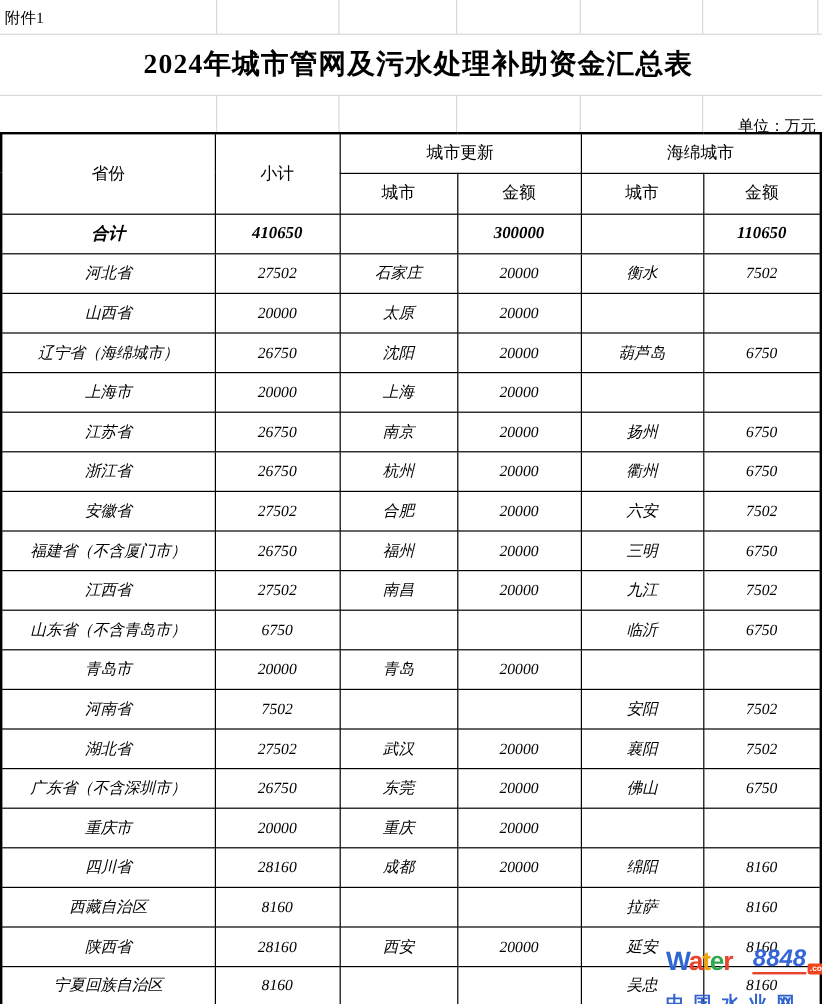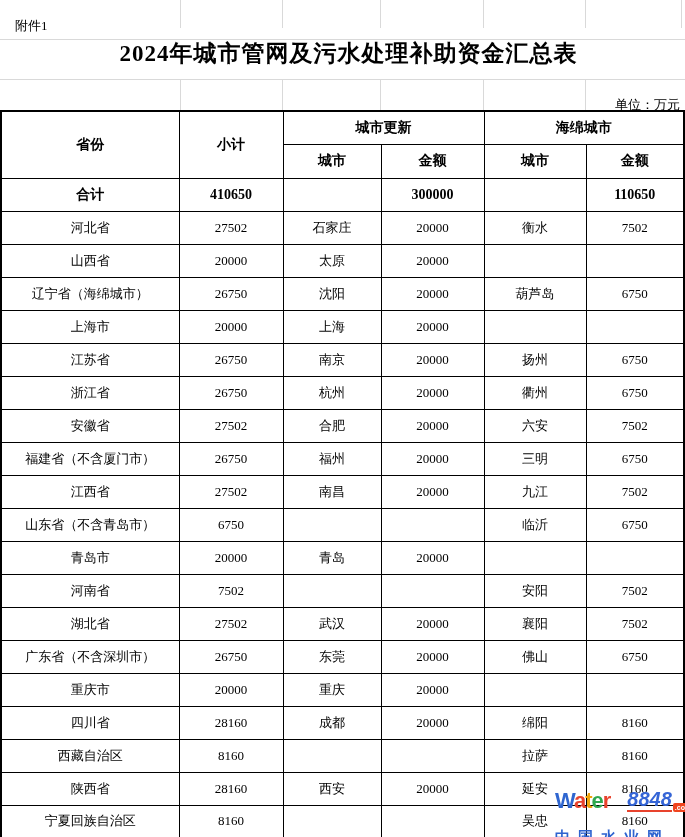--- a/index.html
+++ b/index.html
@@ -1,43 +1,43 @@
 <!DOCTYPE html>
 <html><head>
 <meta charset="utf-8">
 <style>
   * { margin:0; padding:0; box-sizing:border-box; }
   html,body { width:685px; height:837px; overflow:hidden; background:#ffffff;
               font-family:"Liberation Serif","DejaVu Serif",serif; color:#000; }
   .page { position:relative; width:685px; height:837px; background:#fff; }
 
   
-  .row-attachment { position:absolute; top:12px; left:0; width:685px; height:28px;
+  .row-attachment { position:absolute; top:1px; left:0; width:685px; height:28px;
                     border-bottom:1px solid #d9d9d9; font-size:13px; line-height:27px;
-                    padding-left:15px; }
+                    padding-left:4px; }
   .row-title { position:absolute; top:28px; left:0; width:685px; height:52px;
                border-bottom:1px solid #d9d9d9; text-align:center; font-size:23px;
                font-weight:bold; line-height:52px; letter-spacing:1px;padding-left:12px; }
   .row-unit { position:absolute; top:80px; left:0; width:683px; height:30px;
               text-align:right; font-size:13px; line-height:26px; padding-right:3px;margin-top:12px; }
   .vgrid { position:absolute; width:1px; background:#d9d9d9; }
   .vgrid.band-top { top:0; height:28px; }
   .vgrid.band-unit { top:80px; height:30px; }
   .vg1{left:180px;} .vg2{left:282px;} .vg3{left:380px;} .vg4{left:483px;} .vg5{left:585px;} .vg6{left:681px;}
 
   
   table.subsidy { position:absolute; top:110px; left:0; width:683px;
                   border-collapse:collapse; table-layout:fixed;
                   border:2px solid #000; }
   table.subsidy th, table.subsidy td { border:1px solid #000; text-align:center;
                   vertical-align:middle; overflow:hidden; white-space:nowrap; }
-  table.subsidy th { font-size:14px; font-weight:bold; }
+  table.subsidy th { font-size:14px; font-weight:normal; }
   table.subsidy td { font-size:13px; font-weight:normal; }
   tr.hdr1 { height:33px; } tr.hdr2 { height:34px; }
-  tbody tr { height:33px; }
+  tbody tr { height:33px;font-style:italic; }
   tr.total-row td { font-size:14px; font-weight:bold; }
 
   
   .watermark { position:absolute; left:555px; top:789px; width:130px; z-index:5;
                font-family:"Liberation Sans","DejaVu Sans",sans-serif; line-height:1; }
   .wm-line1 { display:flex; align-items:center; }
   .wm-water { font-size:22px; font-weight:800; letter-spacing:-1px; }
   .wm-num { font-size:20px; font-weight:bold; font-style:italic; color:#3565d6;
             margin-left:17px; border-bottom:2px solid #e8432d; padding-bottom:1px; }
   .wm-com { font-size:7px; font-weight:bold; color:#fff; background:#f0441e;

